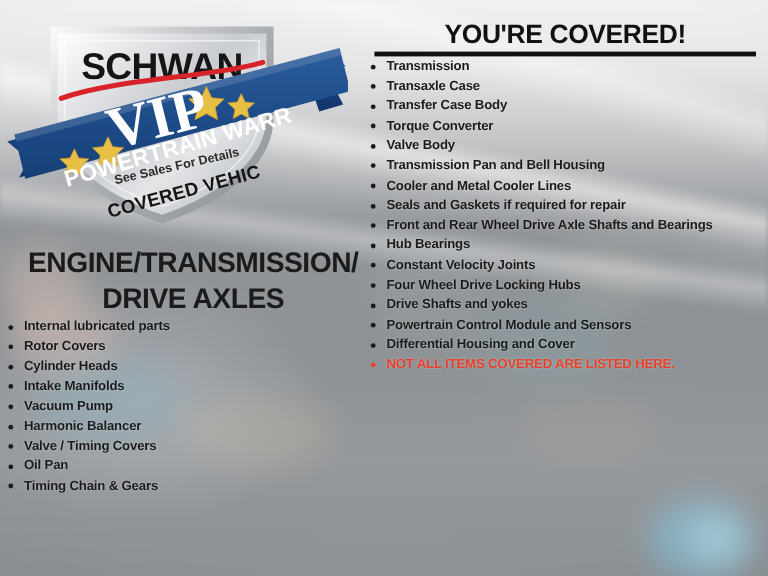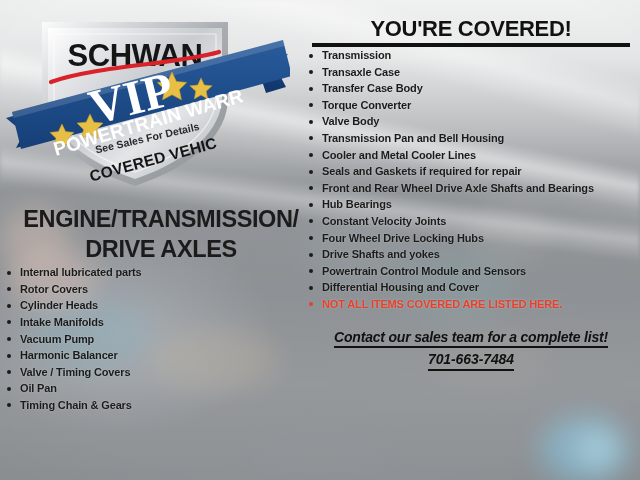--- a/index.html
+++ b/index.html
@@ -259,24 +259,20 @@
       <li>Front and Rear Wheel Drive Axle Shafts and Bearings</li>
       <li>Hub Bearings</li>
       <li>Constant Velocity Joints</li>
       <li>Four Wheel Drive Locking Hubs</li>
       <li>Drive Shafts and yokes</li>
       <li>Powertrain Control Module and Sensors</li>
       <li>Differential Housing and Cover</li>
       <li class="note">NOT ALL ITEMS COVERED ARE LISTED HERE.</li>
     </ul>
 
-    <div class="contact">
-      <div><span class="contact-line">Contact our sales team for a complete list!</span></div>
-      <div><span class="contact-phone">701-663-7484</span></div>
-    </div>
   </div>
 
   <div class="left-col">
     <h2 class="left-heading">ENGINE/TRANSMISSION/ DRIVE AXLES</h2>
     <ul class="items left-list">
       <li>Internal lubricated parts</li>
       <li>Rotor Covers</li>
       <li>Cylinder Heads</li>
       <li>Intake Manifolds</li>
       <li>Vacuum Pump</li>

